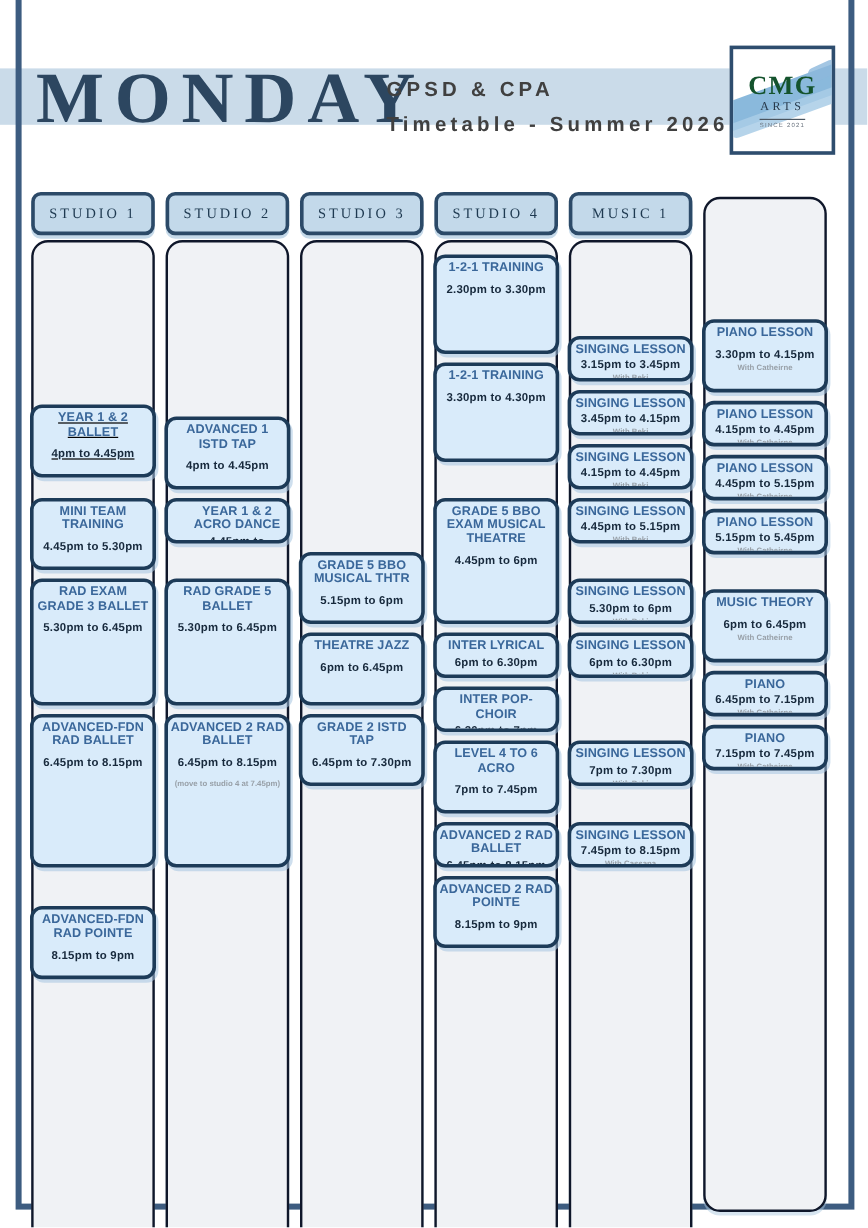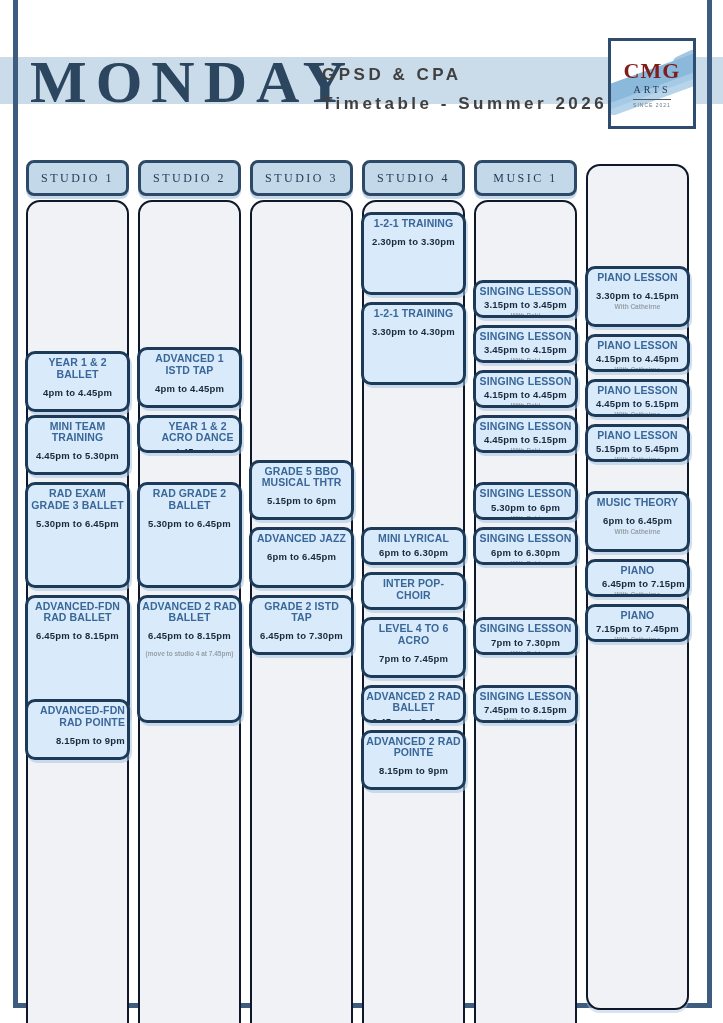--- a/index.html
+++ b/index.html
@@ -16,21 +16,21 @@
   .logo-box{position:absolute;left:608px;top:38px;width:82px;height:85px;background:#ffffff;
             border:3px solid #2e4d6e;z-index:4;overflow:hidden;
             display:flex;flex-direction:column;align-items:center;justify-content:center;}
   .brush1{position:absolute;left:-12px;top:28px;width:108px;height:24px;background:#7db1d8;
           opacity:.9;transform:rotate(-20deg);border-radius:6px;}
   .brush2{position:absolute;left:-6px;top:46px;width:100px;height:13px;background:#a9cce6;
           opacity:.85;transform:rotate(-20deg);border-radius:6px;}
   .brush3{position:absolute;right:-6px;top:12px;width:26px;height:12px;background:#8cb8dc;
           opacity:.8;transform:rotate(-25deg);border-radius:5px;}
   .logo-name{position:relative;z-index:2;font-family:"Liberation Serif",serif;font-weight:bold;
-             font-size:22px;letter-spacing:1px;color:#7f1d1d;line-height:1;}
+             font-size:22px;letter-spacing:1px;color:#14532d;line-height:1;}
   .logo-sub{position:relative;z-index:2;font-family:"Liberation Serif",serif;font-size:10px;
             letter-spacing:3px;color:#26384a;margin-top:2px;}
   .logo-line{position:relative;z-index:2;width:38px;height:1px;background:#4a5560;margin:4px 0 2px;}
   .logo-since{position:relative;z-index:2;font-size:5px;letter-spacing:1px;color:#6d7680;}
   .grid{position:absolute;left:26px;top:160px;display:flex;gap:9px;z-index:3;}
   .col{width:103px;position:relative;flex:0 0 auto;}
   .colhead{box-sizing:border-box;height:36px;background:#c3d9ea;border:3px solid #2c4a68;
            border-radius:8px;display:flex;align-items:center;justify-content:center;
            font-family:"Liberation Serif",serif;font-size:12px;letter-spacing:2.5px;color:#1e3950;
            box-shadow:0 3px 0 rgba(150,185,215,.55);}
@@ -65,94 +65,98 @@
     <div class="logo-name">CMG</div>
     <div class="logo-sub">ARTS</div>
     <div class="logo-line"></div>
     <div class="logo-since">SINCE 2021</div>
   </div>
 
   <div class="grid" id="grid">
       <div class="col">
         <div class="colhead">STUDIO 1</div>
         <div class="track">
-          <div class="card" style="top: 149px; height: 60.5px;">
+          <div class="card" style="top: 135px; height: 60.5px; text-decoration: underline;">
             <div class="t">YEAR 1 &amp; 2 BALLET</div>
             <div class="tm" style="margin-top: 6px;">4pm to 4.45pm</div>
           </div>
           <div class="card" style="top: 212.5px; height: 60.5px;">
             <div class="t">MINI TEAM TRAINING</div>
             <div class="tm" style="margin-top: 6px;">4.45pm to 5.30pm</div>
           </div>
           <div class="card" style="top: 280px; height: 105.5px;">
             <div class="t">RAD EXAM GRADE 3 BALLET</div>
             <div class="tm" style="margin-top: 6px;">5.30pm to 6.45pm</div>
           </div>
           <div class="card" style="top: 392.5px; height: 128px;">
             <div class="t">ADVANCED-FDN RAD BALLET</div>
             <div class="tm" style="margin-top: 6px;">6.45pm to 8.15pm</div>
           </div>
-          <div class="card" style="top: 497px; height: 60.5px; text-align: right;">
+          <div class="card" style="top: 553px; height: 60.5px;">
             <div class="t">ADVANCED-FDN RAD POINTE</div>
             <div class="tm" style="margin-top: 6px;">8.15pm to 9pm</div>
           </div>
         </div>
       </div>
       <div class="col">
         <div class="colhead">STUDIO 2</div>
         <div class="track">
           <div class="card" style="top: 145px; height: 60.5px;">
             <div class="t">ADVANCED 1 ISTD TAP</div>
             <div class="tm" style="margin-top: 6px;">4pm to 4.45pm</div>
           </div>
           <div class="card" style="top: 212.5px; height: 38px; padding-left: 18px;">
             <div class="t">YEAR 1 &amp; 2 ACRO DANCE</div>
             <div class="tm" style="margin-top: 2px;">4.45pm to 5.15pm</div>
           </div>
           <div class="card" style="top: 280px; height: 105.5px;">
-            <div class="t">RAD GRADE 2 BALLET</div>
+            <div class="t">RAD GRADE 5 BALLET</div>
             <div class="tm" style="margin-top: 6px;">5.30pm to 6.45pm</div>
           </div>
           <div class="card" style="top: 392.5px; height: 128px;">
             <div class="t">ADVANCED 2 RAD BALLET</div>
             <div class="tm" style="margin-top: 6px;">6.45pm to 8.15pm</div>
             <div class="nt" style="margin-top: 9px;">(move to studio 4 at 7.45pm)</div>
           </div>
         </div>
       </div>
       <div class="col">
         <div class="colhead">STUDIO 3</div>
         <div class="track">
           <div class="card" style="top: 257.5px; height: 60.5px;">
             <div class="t">GRADE 5 BBO MUSICAL THTR</div>
             <div class="tm" style="margin-top: 6px;">5.15pm to 6pm</div>
           </div>
           <div class="card" style="top: 325px; height: 60.5px;">
-            <div class="t">ADVANCED JAZZ</div>
+            <div class="t">THEATRE JAZZ</div>
             <div class="tm" style="margin-top: 6px;">6pm to 6.45pm</div>
           </div>
           <div class="card" style="top: 392.5px; height: 60.5px;">
             <div class="t">GRADE 2 ISTD TAP</div>
             <div class="tm" style="margin-top: 6px;">6.45pm to 7.30pm</div>
           </div>
         </div>
       </div>
       <div class="col">
         <div class="colhead">STUDIO 4</div>
         <div class="track">
           <div class="card" style="top: 10px; height: 83px;">
             <div class="t">1-2-1 TRAINING</div>
             <div class="tm" style="margin-top: 6px;">2.30pm to 3.30pm</div>
           </div>
           <div class="card" style="top: 100px; height: 83px;">
             <div class="t">1-2-1 TRAINING</div>
             <div class="tm" style="margin-top: 6px;">3.30pm to 4.30pm</div>
           </div>
+          <div class="card" style="top: 212.5px; height: 105.5px;">
+            <div class="t">GRADE 5 BBO EXAM MUSICAL THEATRE</div>
+            <div class="tm" style="margin-top: 6px;">4.45pm to 6pm</div>
+          </div>
           <div class="card" style="top: 325px; height: 38px;">
-            <div class="t">MINI LYRICAL</div>
+            <div class="t">INTER LYRICAL</div>
             <div class="tm" style="margin-top: 2px;">6pm to 6.30pm</div>
           </div>
           <div class="card" style="top: 370px; height: 38px;">
             <div class="t">INTER POP-CHOIR</div>
             <div class="tm" style="margin-top: 2px;">6.30pm to 7pm</div>
           </div>
           <div class="card" style="top: 415px; height: 60.5px;">
             <div class="t">LEVEL 4 TO 6 ACRO</div>
             <div class="tm" style="margin-top: 6px;">7pm to 7.45pm</div>
           </div>
@@ -233,21 +237,21 @@
             <div class="tm" style="margin-top: 2px;">5.15pm to 5.45pm</div>
             <div class="nt">With Catheirne</div>
           </div>
           <div class="card" style="top: 325px; height: 60.5px;">
             <div class="t">MUSIC THEORY</div>
             <div class="tm" style="margin-top: 6px;">6pm to 6.45pm</div>
             <div class="nt">With Catheirne</div>
           </div>
           <div class="card" style="top: 392.5px; height: 38px;">
             <div class="t">PIANO</div>
-            <div class="tm" style="margin-top: 2px; text-align: right;">6.45pm to 7.15pm</div>
+            <div class="tm" style="margin-top: 2px;">6.45pm to 7.15pm</div>
             <div class="nt">With Catheirne</div>
           </div>
           <div class="card" style="top: 437.5px; height: 38px;">
             <div class="t">PIANO</div>
             <div class="tm" style="margin-top: 2px;">7.15pm to 7.45pm</div>
             <div class="nt">With Catheirne</div>
           </div>
         </div>
       </div>
     </div>

